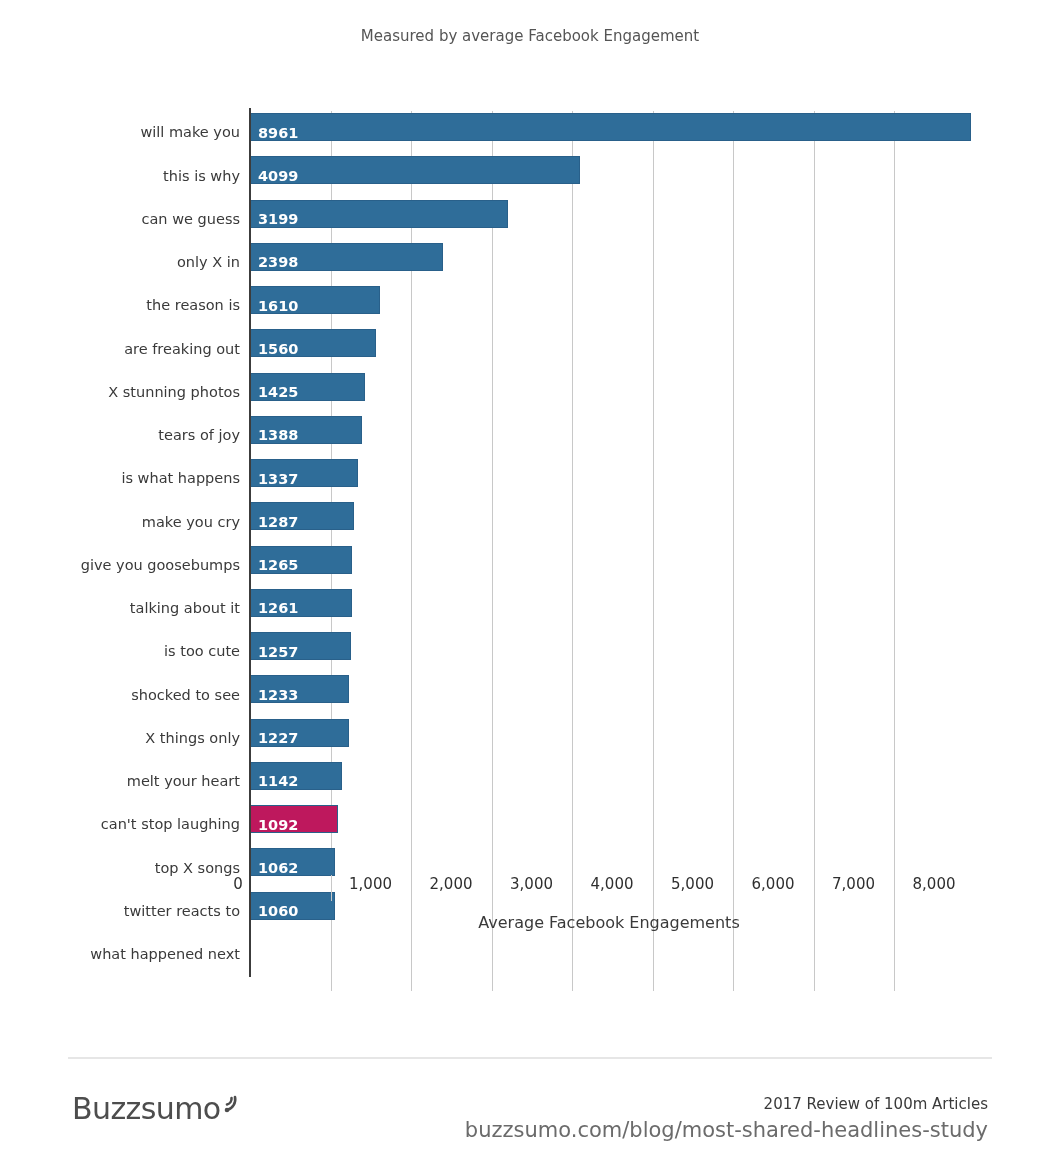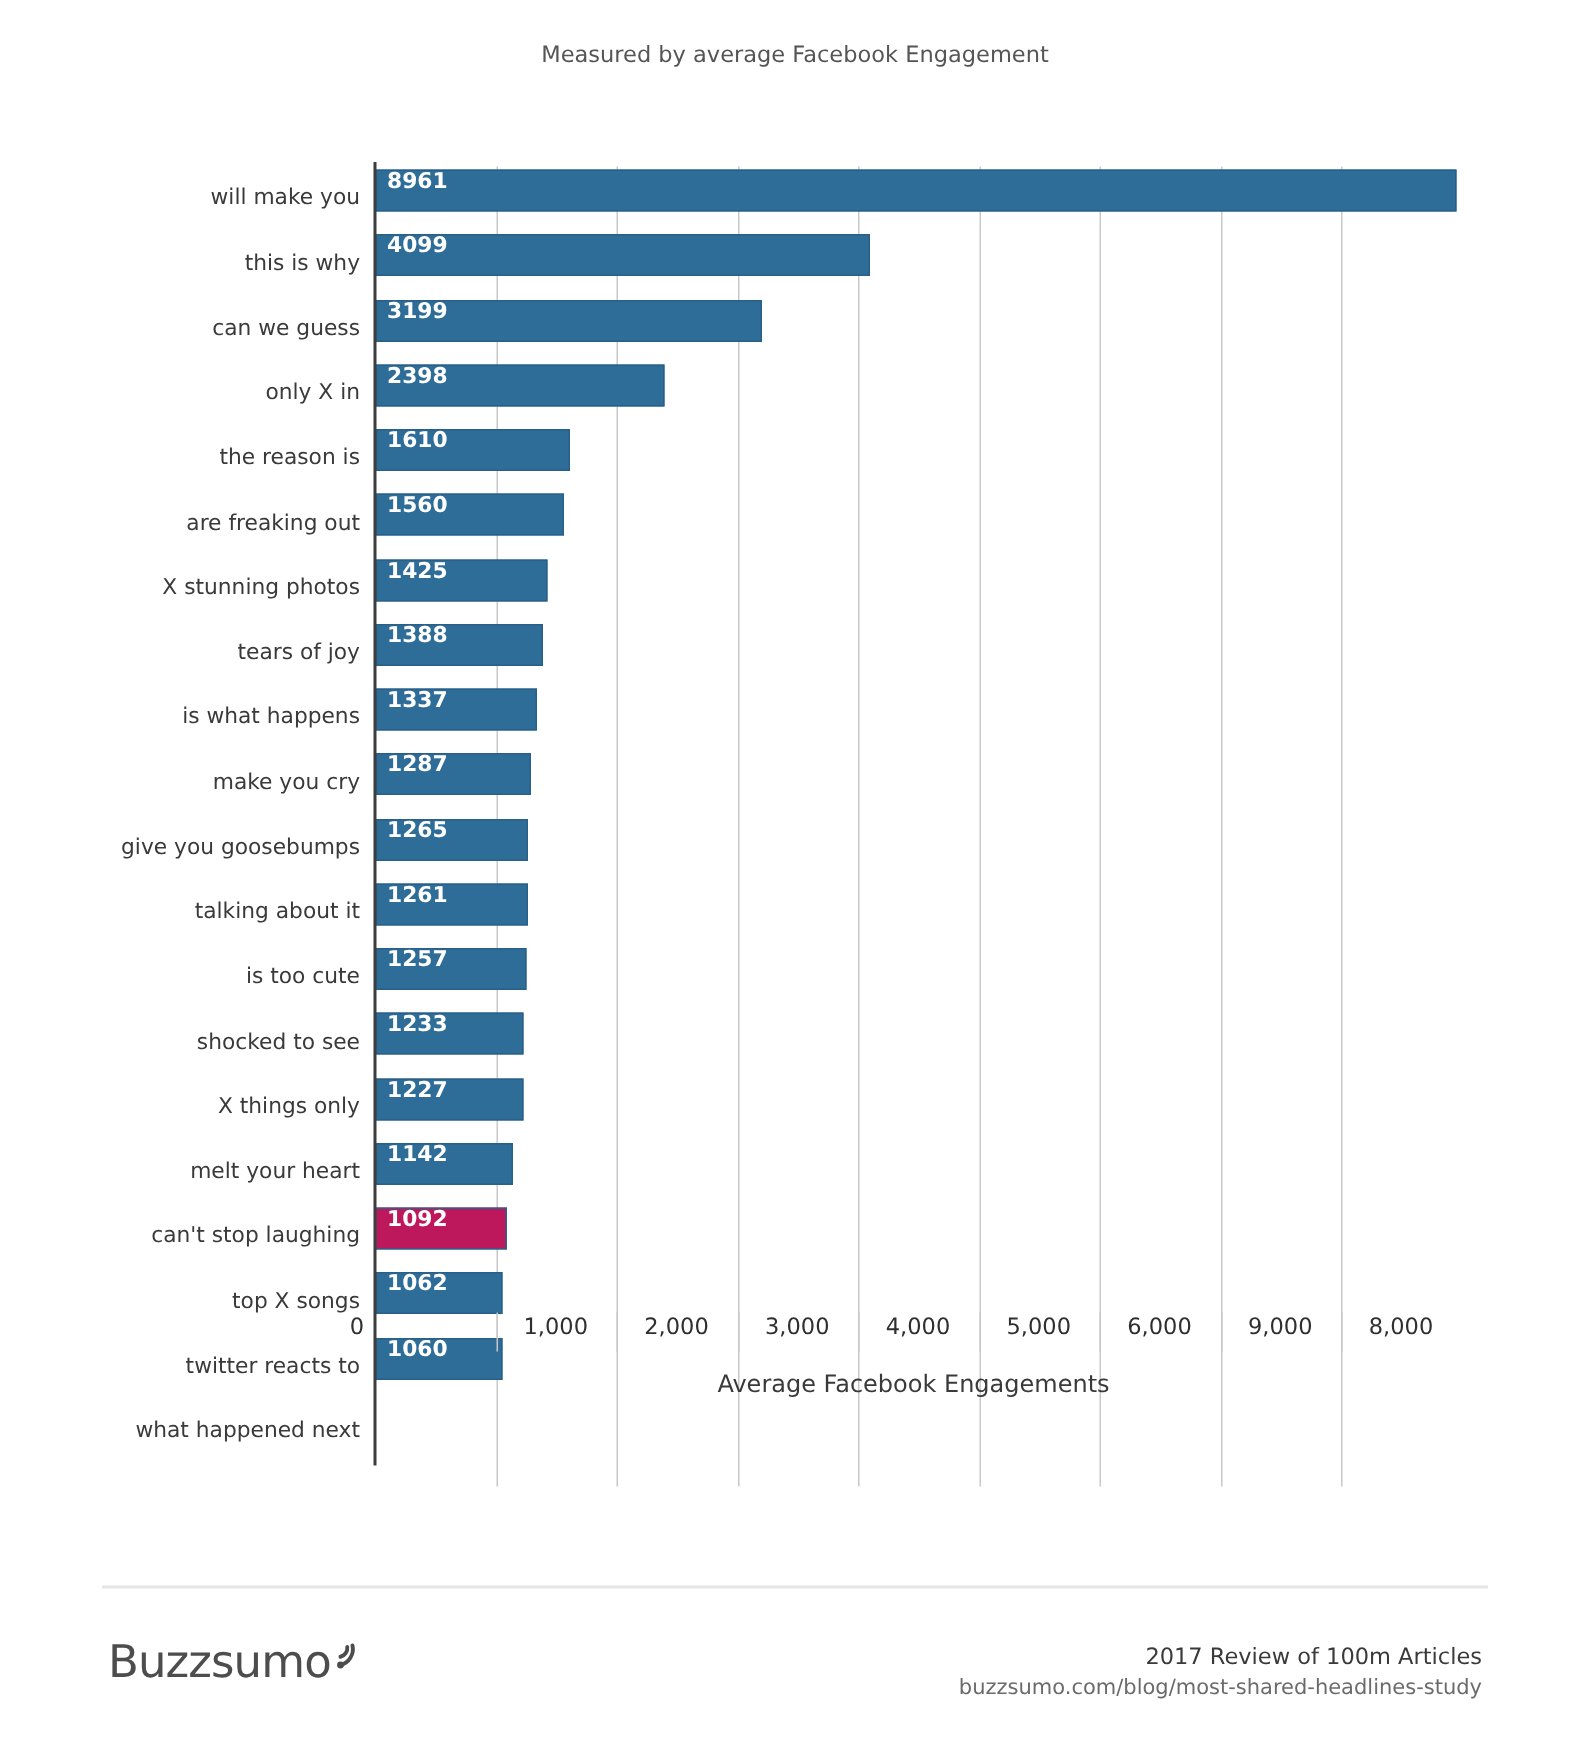--- a/index.html
+++ b/index.html
@@ -91,21 +91,21 @@
   }
   .bar {
     position: absolute;
     left: 0;
     top: 2px;
     height: 28px;
     background: #2f6d99;
     border: 1px solid #29608a;
     box-sizing: border-box;
     display: flex;
-    align-items: flex-start;
+    align-items: flex-end;
   }
   .bar-value {
     color: #ffffff;
     font-size: 14.5px;
     font-weight: bold;
     padding-left: 7px;
     line-height: 1;
     white-space: nowrap;
   }
 
@@ -202,21 +202,21 @@
     right: 72px;
     top: 22px;
     text-align: right;
   }
   #footer-credit {
     font-size: 15px;
     color: #3a3a3a;
     line-height: 1.35;
   }
   #footer-url {
-    font-size: 14px;
+    font-size: 21px;
     color: #6b6b6b;
     line-height: 1.35;
     margin-top: 2px;
   }
 </style>
 </head>
 <body>
 
 <div id="chart-header">
   <div id="chart-subtitle">Measured by average Facebook Engagement</div>
@@ -404,21 +404,21 @@
     <div class="xtick-label" style="left: 201px;">2,000</div>
     <div class="xtick" style="left: 241.5px;"></div>
     <div class="xtick-label" style="left: 281.5px;">3,000</div>
     <div class="xtick" style="left: 322px;"></div>
     <div class="xtick-label" style="left: 362px;">4,000</div>
     <div class="xtick" style="left: 402.5px;"></div>
     <div class="xtick-label" style="left: 442.5px;">5,000</div>
     <div class="xtick" style="left: 483px;"></div>
     <div class="xtick-label" style="left: 523px;">6,000</div>
     <div class="xtick" style="left: 563.5px;"></div>
-    <div class="xtick-label" style="left: 603.5px;">9,000</div>
+    <div class="xtick-label" style="left: 603.5px;">7,000</div>
     <div class="xtick" style="left: 644px;"></div>
     <div class="xtick-label" style="left: 684px;">8,000</div>
   </div>
 <div id="x-axis-title">Average Facebook Engagements</div>
 
 <div id="footer-divider"></div>
 <div id="footer">
   <div id="brand-logo">
     <span id="brand-name">Buzzsumo</span>
     <span id="brand-signal-icon">

